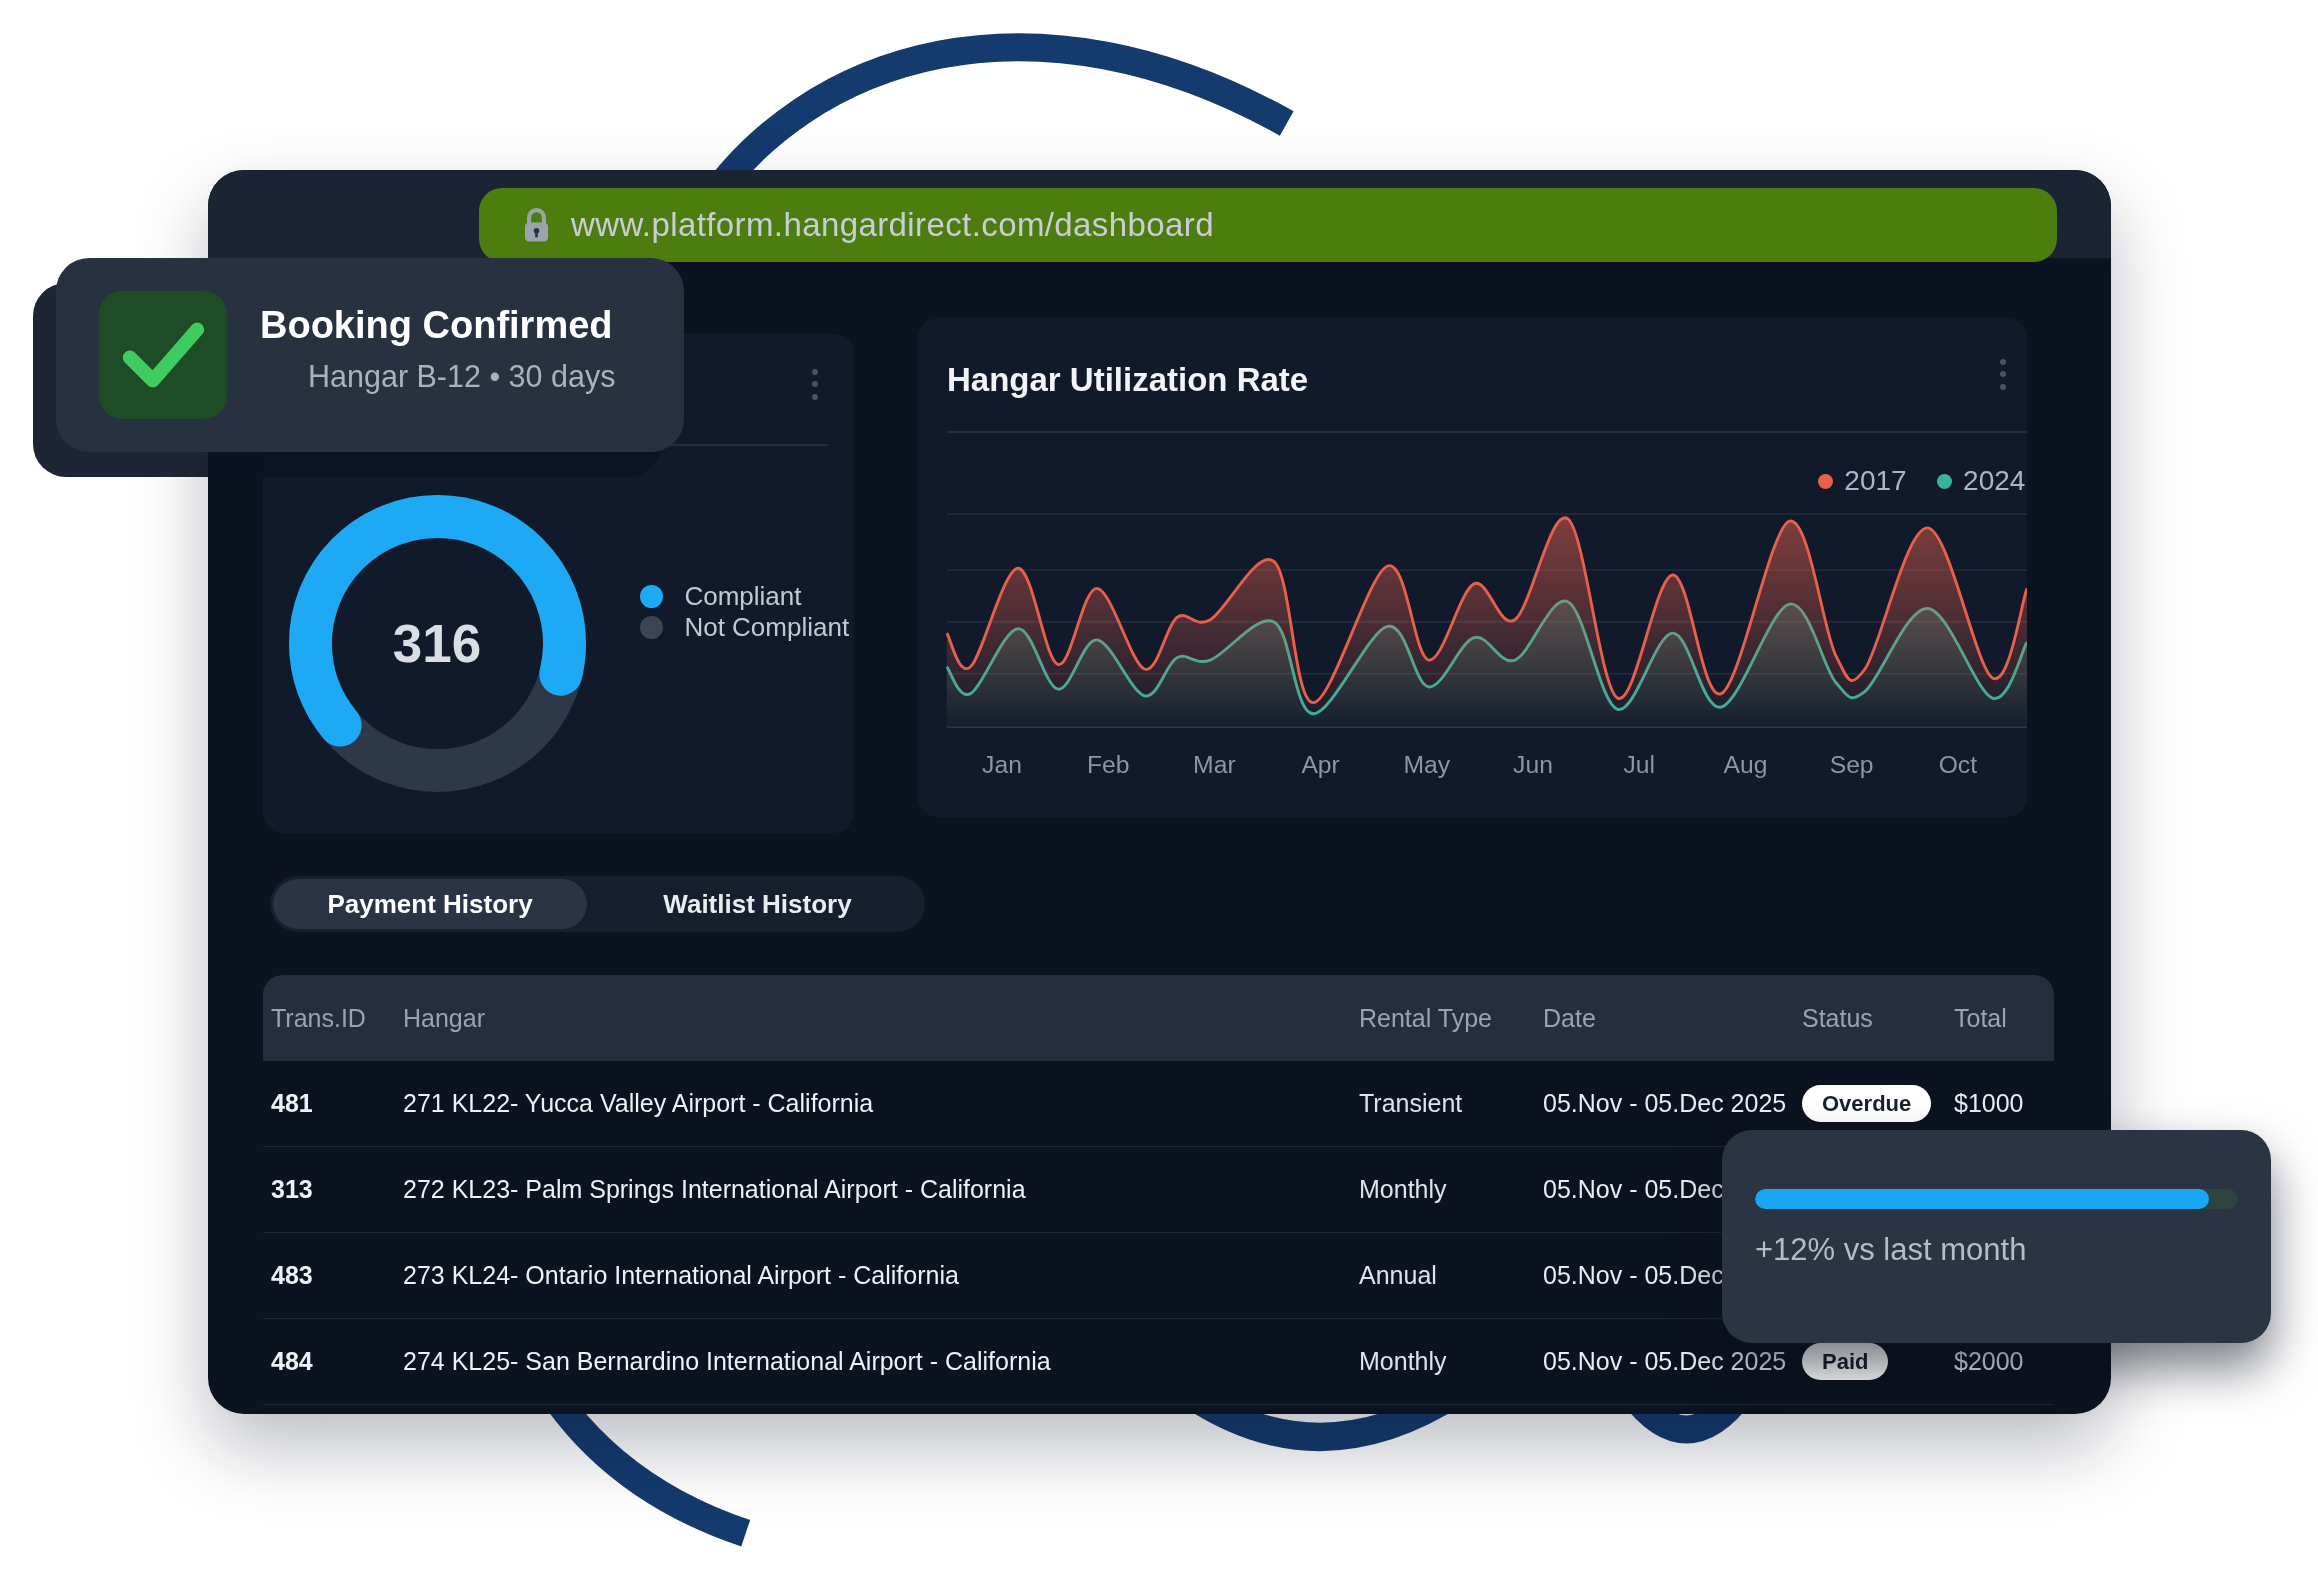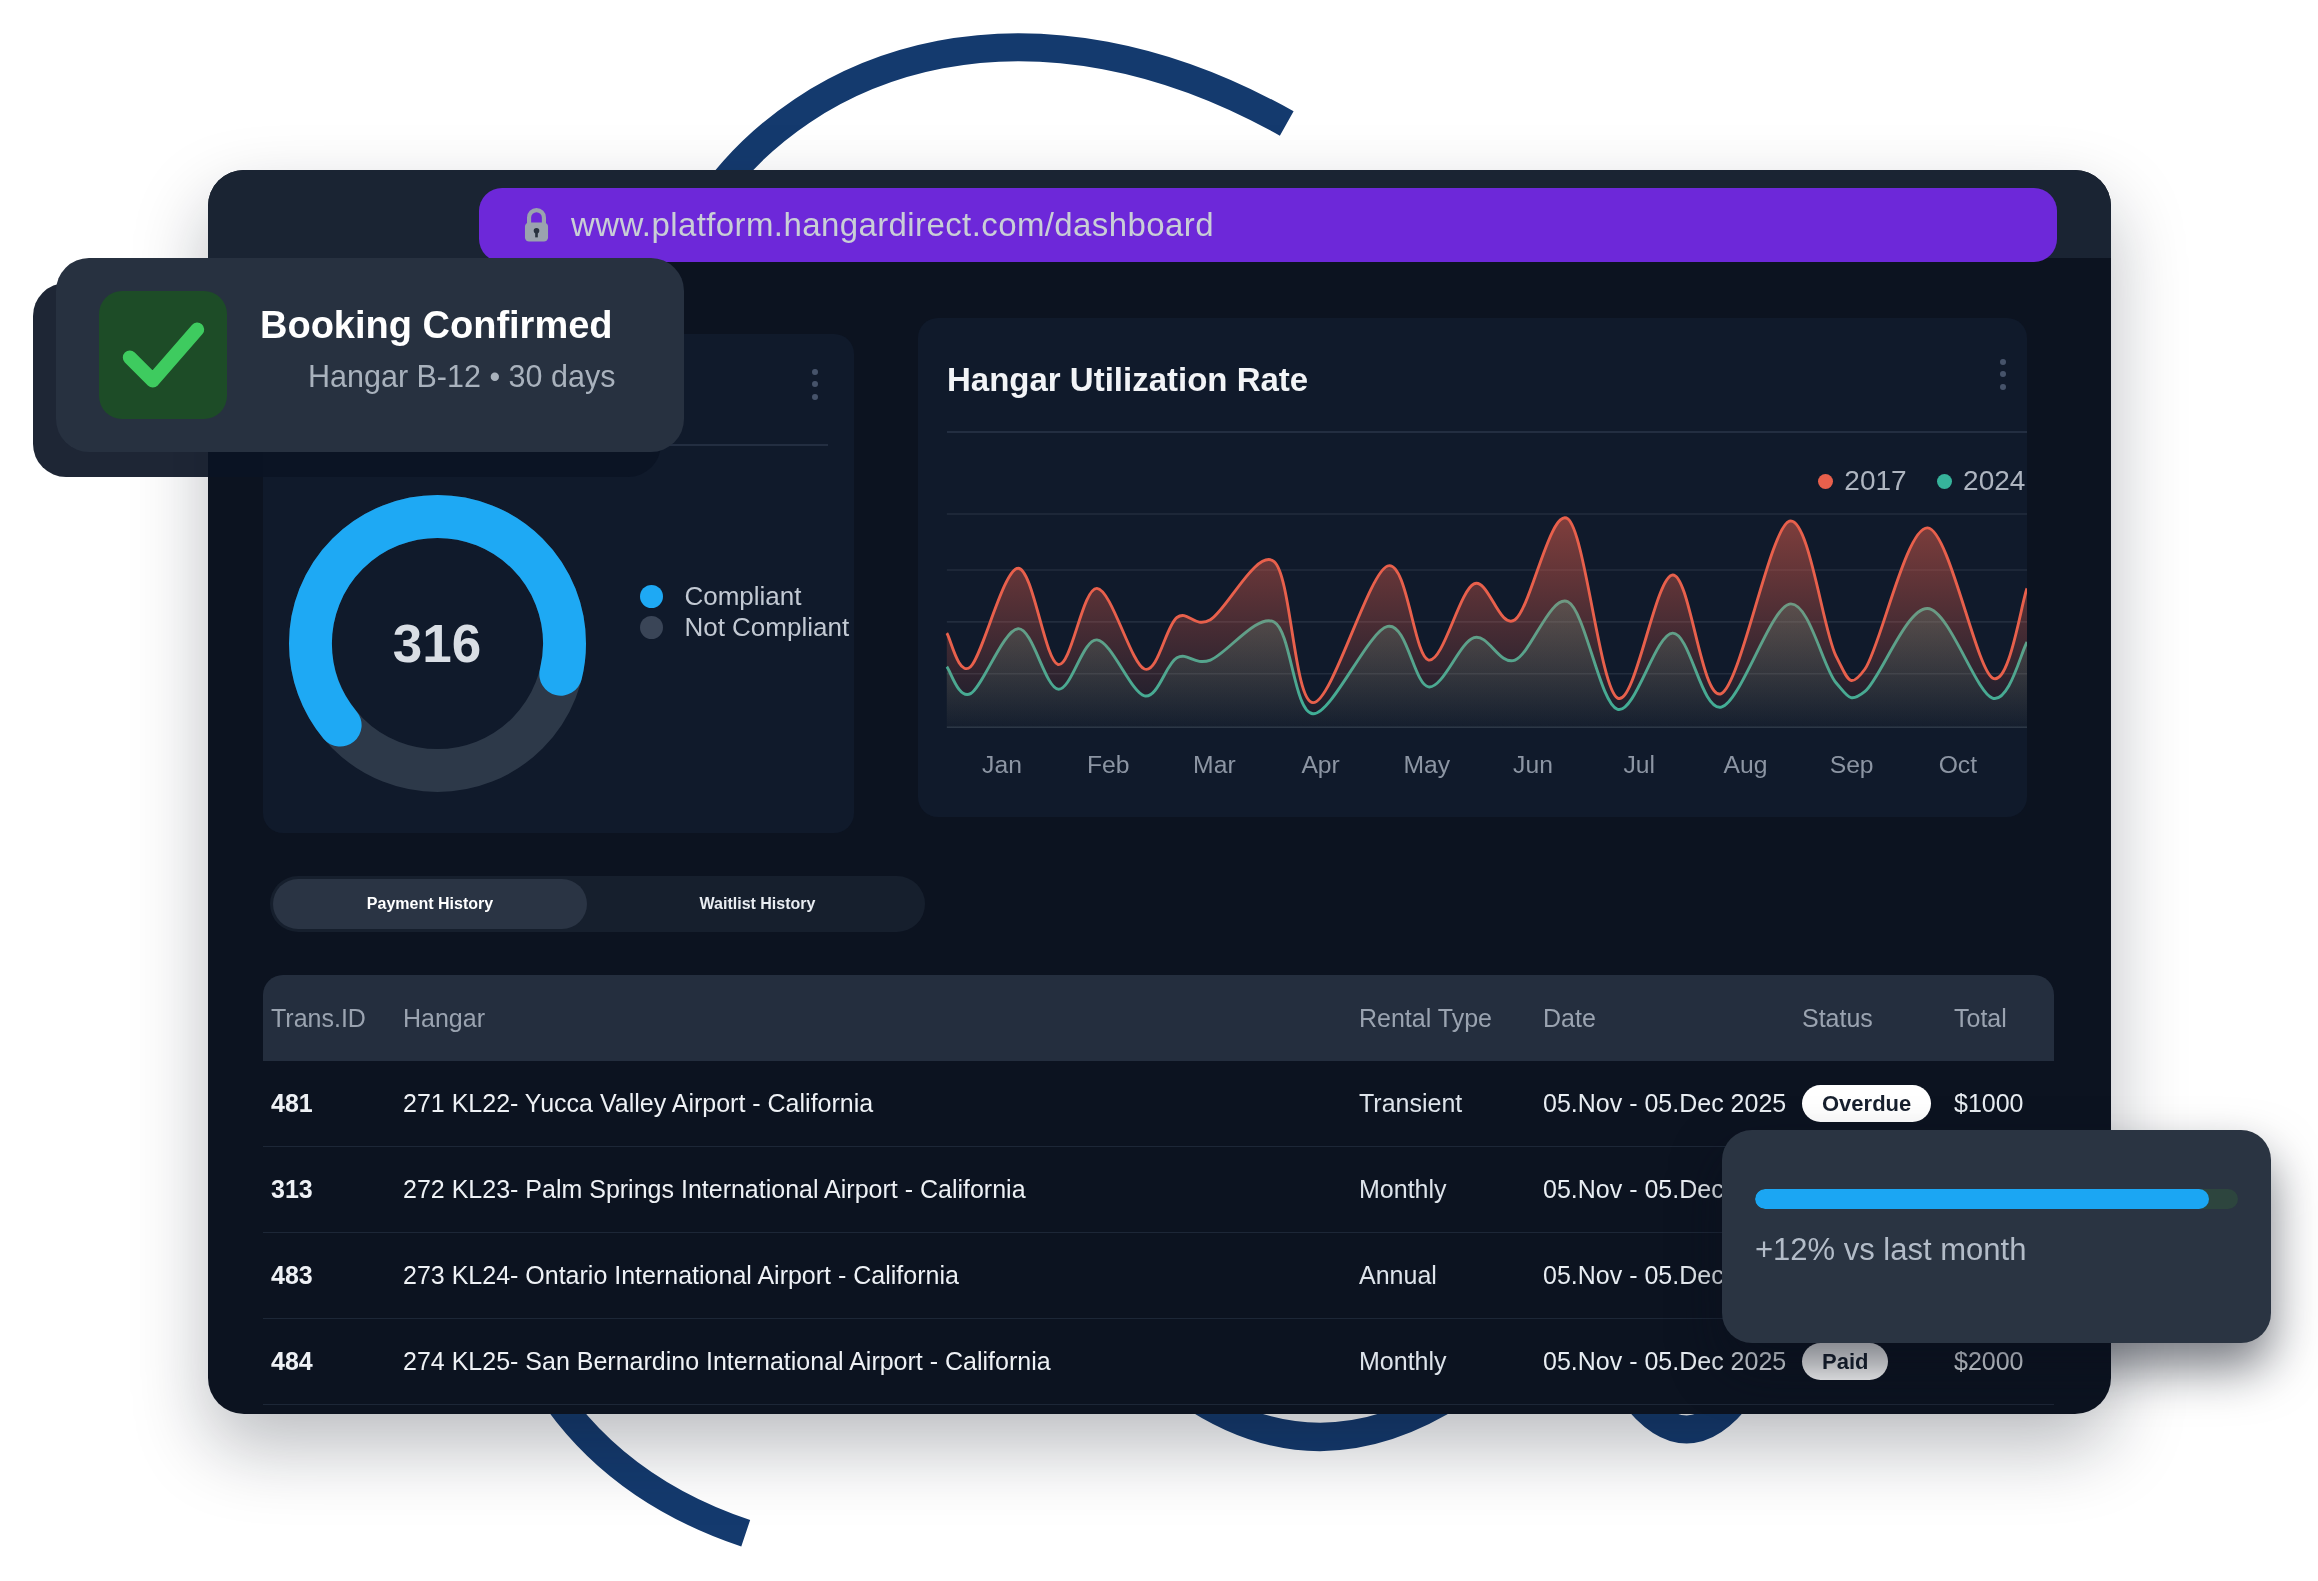--- a/index.html
+++ b/index.html
@@ -11,21 +11,21 @@
 
   
   .window{position:absolute;left:208px;top:170px;width:1903px;height:1244px;
           background:#0c1320;border-radius:36px;overflow:hidden;z-index:1;
           box-shadow:0 33px 74px rgba(12,18,32,.28);}
   .navbar{position:absolute;left:0;top:0;width:100%;height:88px;background:#1a2433;}
   .tl{position:absolute;top:46px;width:28px;height:28px;border-radius:50%;cursor:default;}
   .tl.red{left:287px;background:#e8574b;}
   .tl.yellow{left:339px;background:#fcba2d;}
   .tl.green{left:390px;background:#2ed158;}
-  .urlbar{position:absolute;left:271px;top:18px;width:1578px;height:74px;background:#6d28d9;
+  .urlbar{position:absolute;left:271px;top:18px;width:1578px;height:74px;background:#4d7c0f;
           border-radius:23px;display:flex;align-items:center;padding-left:41px;box-sizing:border-box;gap:18px;}
   .urltext{font-size:33px;color:#c9ced6;letter-spacing:0.4px;white-space:nowrap;}
 
   
   .card{position:absolute;background:#101a2b;border-radius:20px;}
   .card-compliance{left:55px;top:164px;width:591px;height:499px;}
   .card-utilization{left:710px;top:148px;width:1109px;height:499px;overflow:hidden;}
   .kebab{position:absolute;display:flex;flex-direction:column;gap:6.6px;cursor:pointer;padding:5px;}
   .kebab i{width:5.8px;height:5.8px;border-radius:50%;background:#46536a;display:block;}
   .card-divider{position:absolute;height:1.6px;background:#232e41;}
@@ -41,21 +41,21 @@
   .chart-title{position:absolute;left:29px;top:43px;font-size:33px;font-weight:700;color:#f2f4f7;}
   .legend-years{position:absolute;right:1.6px;top:147px;display:flex;align-items:center;gap:30px;}
   .legend-years .item{display:flex;align-items:center;gap:11.5px;}
   .legend-years .dot{width:15px;height:15px;border-radius:50%;}
   .legend-years .lbl{font-size:28px;color:#aeb5c0;}
   .utilchart{position:absolute;left:0;top:0;width:1109px;height:499px;}
 
   
   .tabs{position:absolute;left:62px;top:706px;width:655px;height:56px;background:#161f2d;border-radius:28px;
         display:grid;grid-template-columns:320px 1fr;z-index:2;}
-  .tab{display:flex;align-items:center;justify-content:center;font-size:16px;font-weight:700;
+  .tab{display:flex;align-items:center;justify-content:center;font-size:26px;font-weight:700;
        color:#e9edf2;border-radius:25px;cursor:pointer;}
   .tab.active{background:#2a3444;margin:3.3px;color:#ffffff;}
 
   
   .table{position:absolute;left:55px;top:805px;width:1791px;height:439px;z-index:2;}
   .trow{display:grid;grid-template-columns:132px 956px 184px 259px 152px 82px;align-items:center;
         height:86px;padding-left:8px;box-sizing:border-box;font-size:25px;color:#e8edf2;}
   .thead{background:#242e3e;border-radius:20px 20px 0 0;color:#9aa3b0;font-size:25px;}
   .tbody .trow{border-bottom:1.6px solid #1d2737;cursor:pointer;}
   .cell-id{font-weight:700;color:#eef1f5;}

